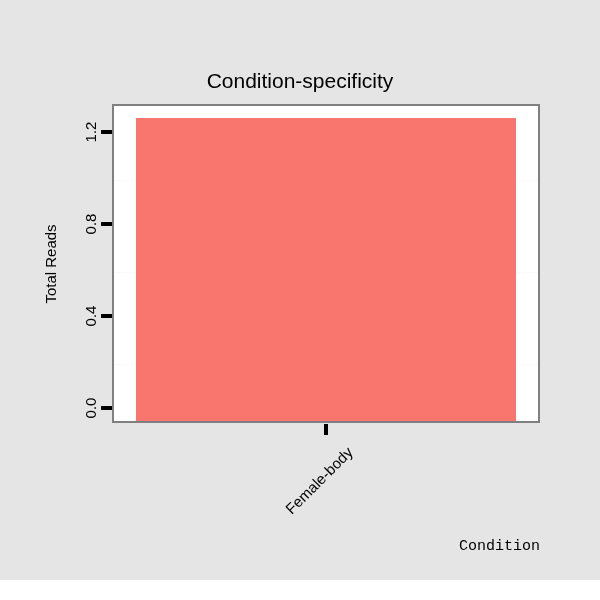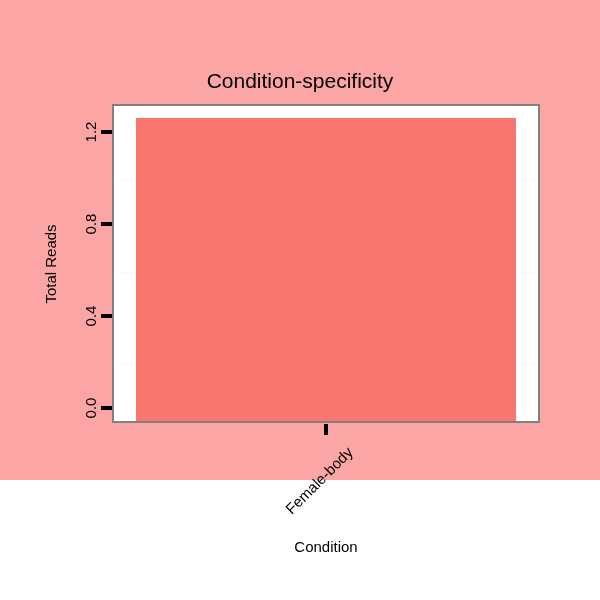--- a/index.html
+++ b/index.html
@@ -11,22 +11,22 @@
     width: 600px;
     height: 600px;
     overflow: hidden;
     font-family: "Liberation Sans", sans-serif;
     color: #000000;
   }
 
   #plot-root {
     position: relative;
     width: 600px;
-    height: 480px;
-    background: #fca5a5;
+    height: 580px;
+    background: #e5e5e5;
   }
 
   
   .plot-title {
     position: absolute;
     left: 0;
     top: 68px;
     width: 600px;
     text-align: center;
     font-size: 21px;
@@ -126,25 +126,26 @@
     line-height: 15px;
     white-space: nowrap;
     color: #000000;
   }
 
   .axis-title-x {
     position: absolute;
     left: 112px;
     top: 538px;
     width: 428px;
-    text-align: center;
+    text-align: right;
     font-size: 15px;
     line-height: 18px;
     color: #000000;
     white-space: nowrap;
+    font-family: Liberation Mono, monospace;
   }
 </style>
 </head>
 <body>
 
 <div id="plot-root">
 
   <div class="plot-title">Condition-specificity</div>
 
   <div class="panel">

